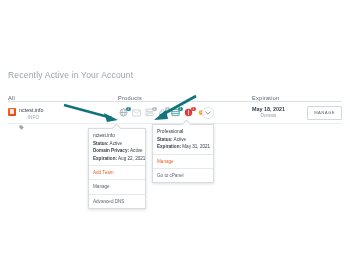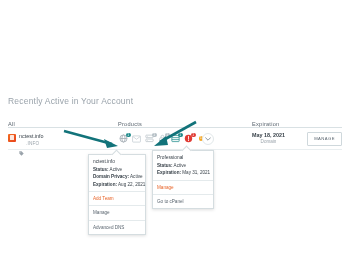--- a/index.html
+++ b/index.html
@@ -2,21 +2,21 @@
 <html><head>
 <meta charset="utf-8">
 <style>
   * { box-sizing: border-box; margin: 0; padding: 0; }
   html, body {
     width: 350px; height: 263px;
     background: #ffffff;
     font-family: "Liberation Sans", sans-serif;
     overflow: hidden;
   }
-  #app { position: relative; width: 350px; height: 236px; background: #fff; margin-top: 26px; }
+  #app { position: relative; width: 350px; height: 236px; background: #fff; }
 
   
   .section-title {
     position: absolute; left: 8px; top: 70px;
     font-size: 8.5px; color: #9aa3ab; letter-spacing: .2px;
     white-space: nowrap;
   }
 
   
   .table { position: absolute; left: 8px; top: 87px; width: 334px; }

